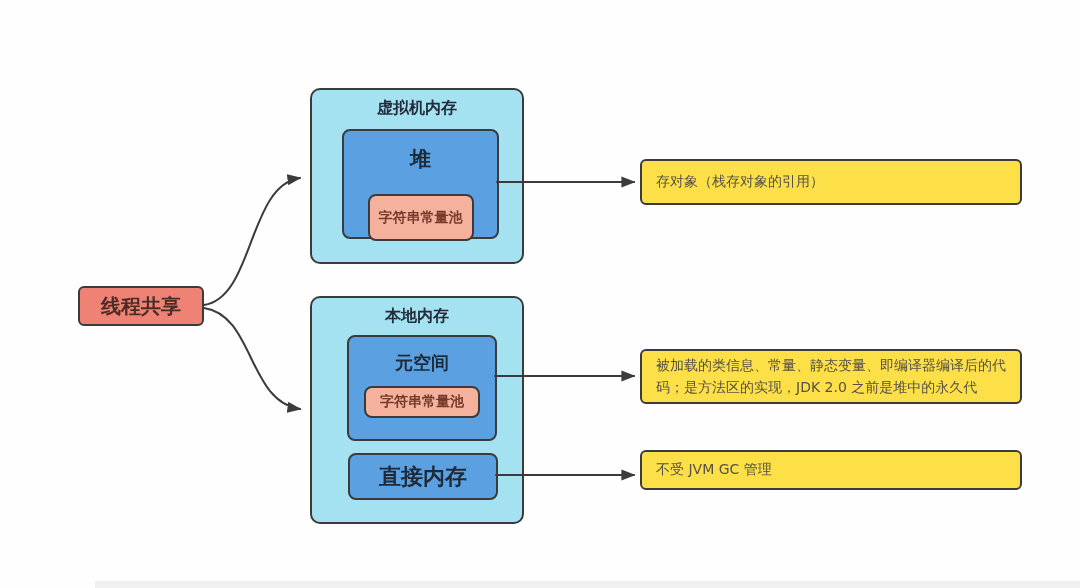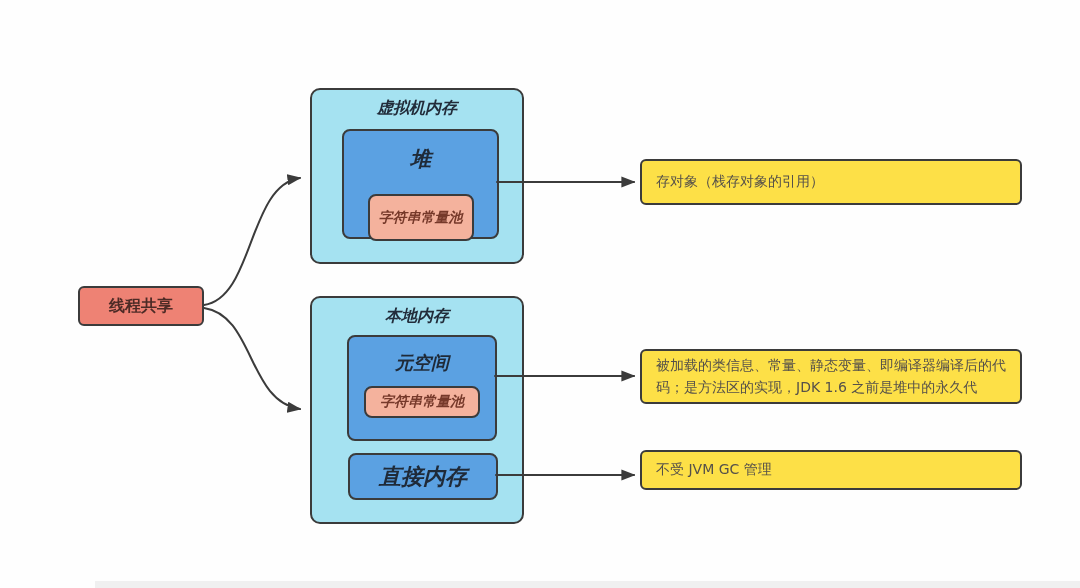--- a/index.html
+++ b/index.html
@@ -24,31 +24,30 @@
   }
   .node, .container, .note { position: absolute; box-sizing: border-box; }
 
   
   .thread-shared {
     left: 78px; top: 286px; width: 126px; height: 40px;
     background: #ee8274;
     border: 2px solid #3b3b3b;
     border-radius: 6px;
     display: flex; align-items: center; justify-content: center;
-    font-weight: 700; font-size: 16px; color: #4d2b26;
+    font-weight: 700; font-size: 20px; color: #4d2b26;
     z-index: 2;
   }
 
   
   .container {
     background: #a5e2f1;
     border: 2.5px solid #3b3b3b;
     border-radius: 10px;
     z-index: 1;
-    font-style: italic;
   }
   .vm-container     { left: 310px; top: 88px;  width: 214px; height: 176px; }
   .native-container { left: 310px; top: 296px; width: 214px; height: 228px; }
   .container-title {
     text-align: center;
     margin-top: 8px;
     font-weight: 700; font-size: 16px; color: #222c3a;
   }
 
   
@@ -147,21 +146,21 @@
     </div>
     <div class="blue-box direct-box">
       <div class="blue-title direct-title">直接内存</div>
     </div>
   </div>
 
   <div class="note note-heap">
     <span>存对象（栈存对象的引用）</span>
   </div>
   <div class="note note-metaspace">
-    <span>被加载的类信息、常量、静态变量、即编译器编译后的代码；是方法区的实现，JDK 1.6 之前是堆中的永久代</span>
+    <span>被加载的类信息、常量、静态变量、即编译器编译后的代码；是方法区的实现，JDK 2.0 之前是堆中的永久代</span>
   </div>
   <div class="note note-direct">
     <span>不受 JVM GC 管理</span>
   </div>
 
   <div class="page-edge"></div>
 
 </div>
 
 </body></html>

